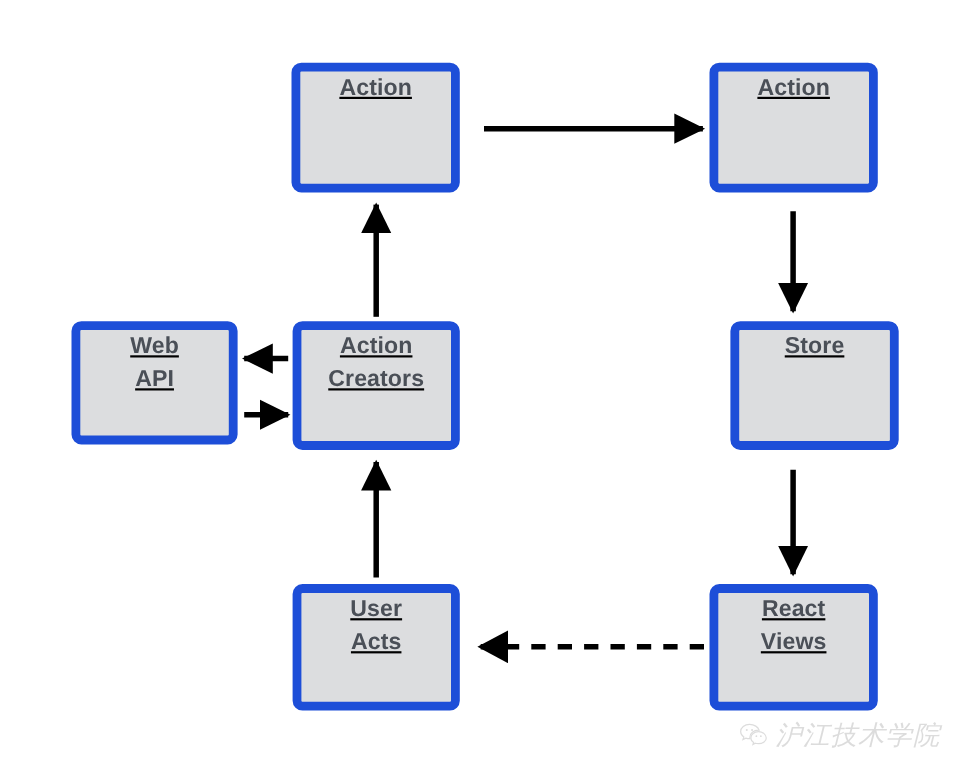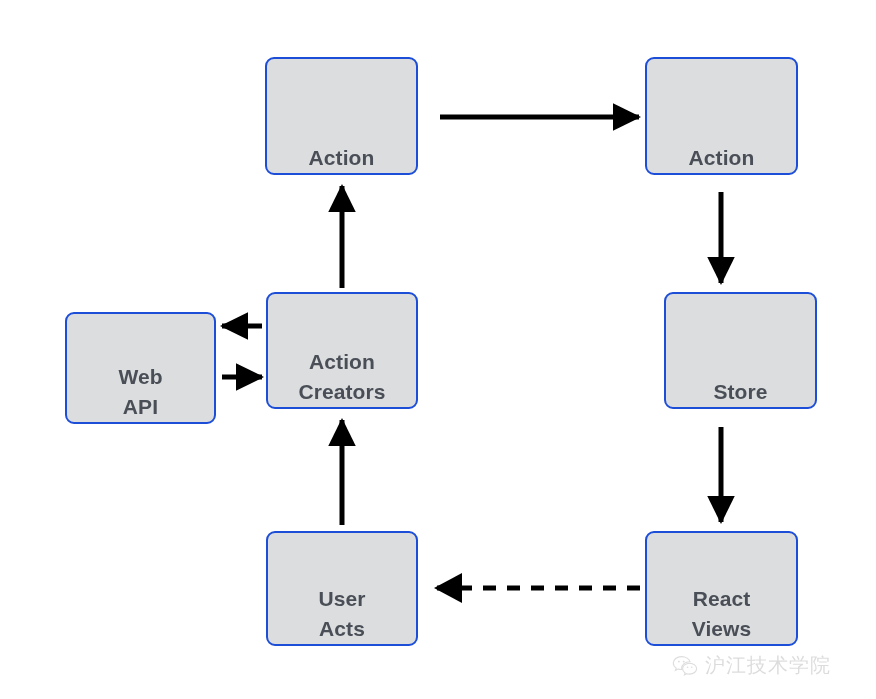--- a/index.html
+++ b/index.html
@@ -14,39 +14,40 @@
     position: relative;
     width: 876px;
     height: 699px;
     background: #ffffff;
     overflow: hidden;
   }
   .node {
     position: absolute;
     box-sizing: border-box;
     background: #dcdddf;
-    border: 2px solid #1d4ed8;
+    border: 8px solid #1d4ed8;
     border-radius: 9px;
     display: flex;
-    align-items: flex-end;
+    align-items: flex-start;
     justify-content: center;
     text-align: center;
+    text-decoration: underline;
   }
   .node-label {
     color: #4a4f57;
     font-family: "Liberation Sans", sans-serif;
     font-weight: bold;
     font-size: 21px;
     line-height: 1.42;
     white-space: pre-line;
     letter-spacing: 0.1px;
   }
   #node-action      { left: 265px; top: 57px;  width: 153px; height: 118px; }
   #node-reducer     { left: 645px; top: 57px;  width: 153px; height: 118px; }
-  #node-webapi      { left: 65px;  top: 312px; width: 151px; height: 112px; }
+  #node-webapi      { left: 65px;  top: 292px; width: 151px; height: 112px; }
   #node-action-creators { left: 266px; top: 292px; width: 152px; height: 117px; }
   #node-store       { left: 645px; top: 292px; width: 153px; height: 117px; margin-left: 19px; }
   #node-user-acts   { left: 266px; top: 531px; width: 152px; height: 115px; }
   #node-react-views { left: 645px; top: 531px; width: 153px; height: 115px; }
 
   #edges-layer {
     position: absolute;
     left: 0;
     top: 0;
     width: 876px;
@@ -58,24 +59,25 @@
     position: absolute;
     left: 672px;
     top: 652px;
     display: flex;
     align-items: center;
     gap: 7px;
     opacity: 0.34;
   }
   #watermark .wm-text {
     font-family: "Liberation Sans", sans-serif;
-    font-size: 20px;
+    font-size: 24px;
     color: #9b9b9b;
     letter-spacing: 1px;
     white-space: nowrap;
+    font-style: italic;
   }
   #watermark .wm-icon {
     width: 26px;
     height: 22px;
     display: block;
   }
 </style>
 </head>
 <body>
 

